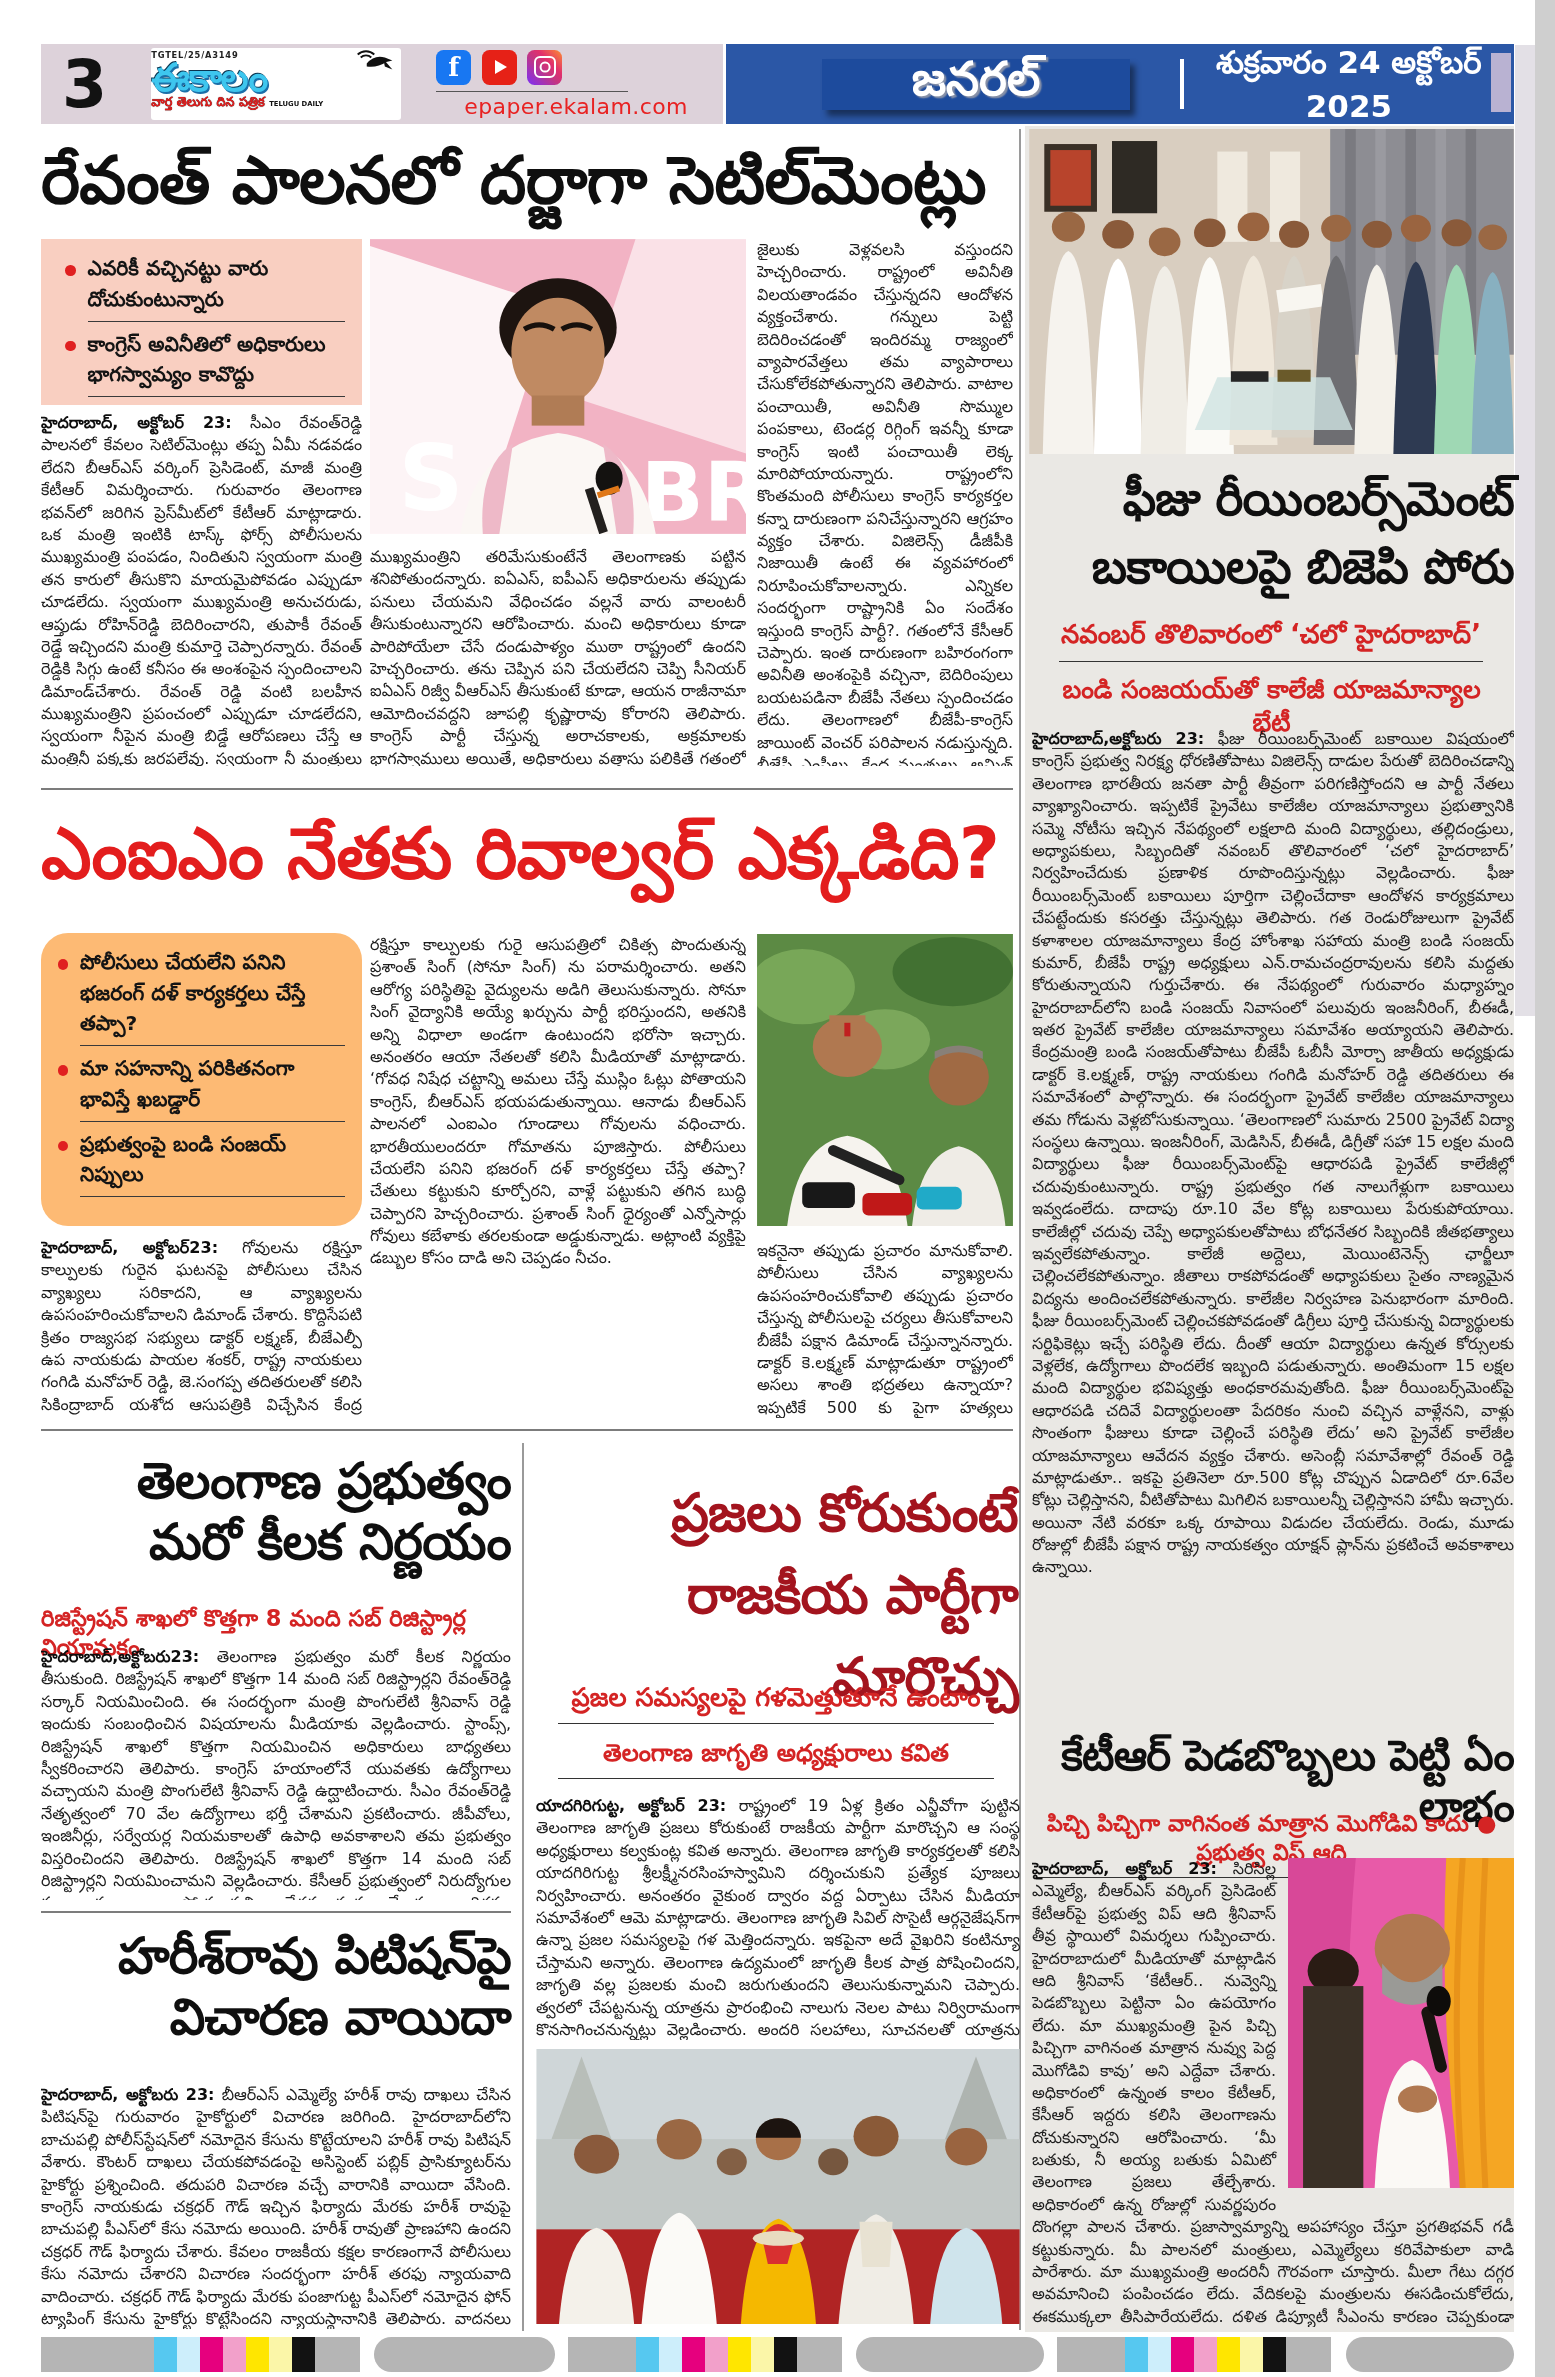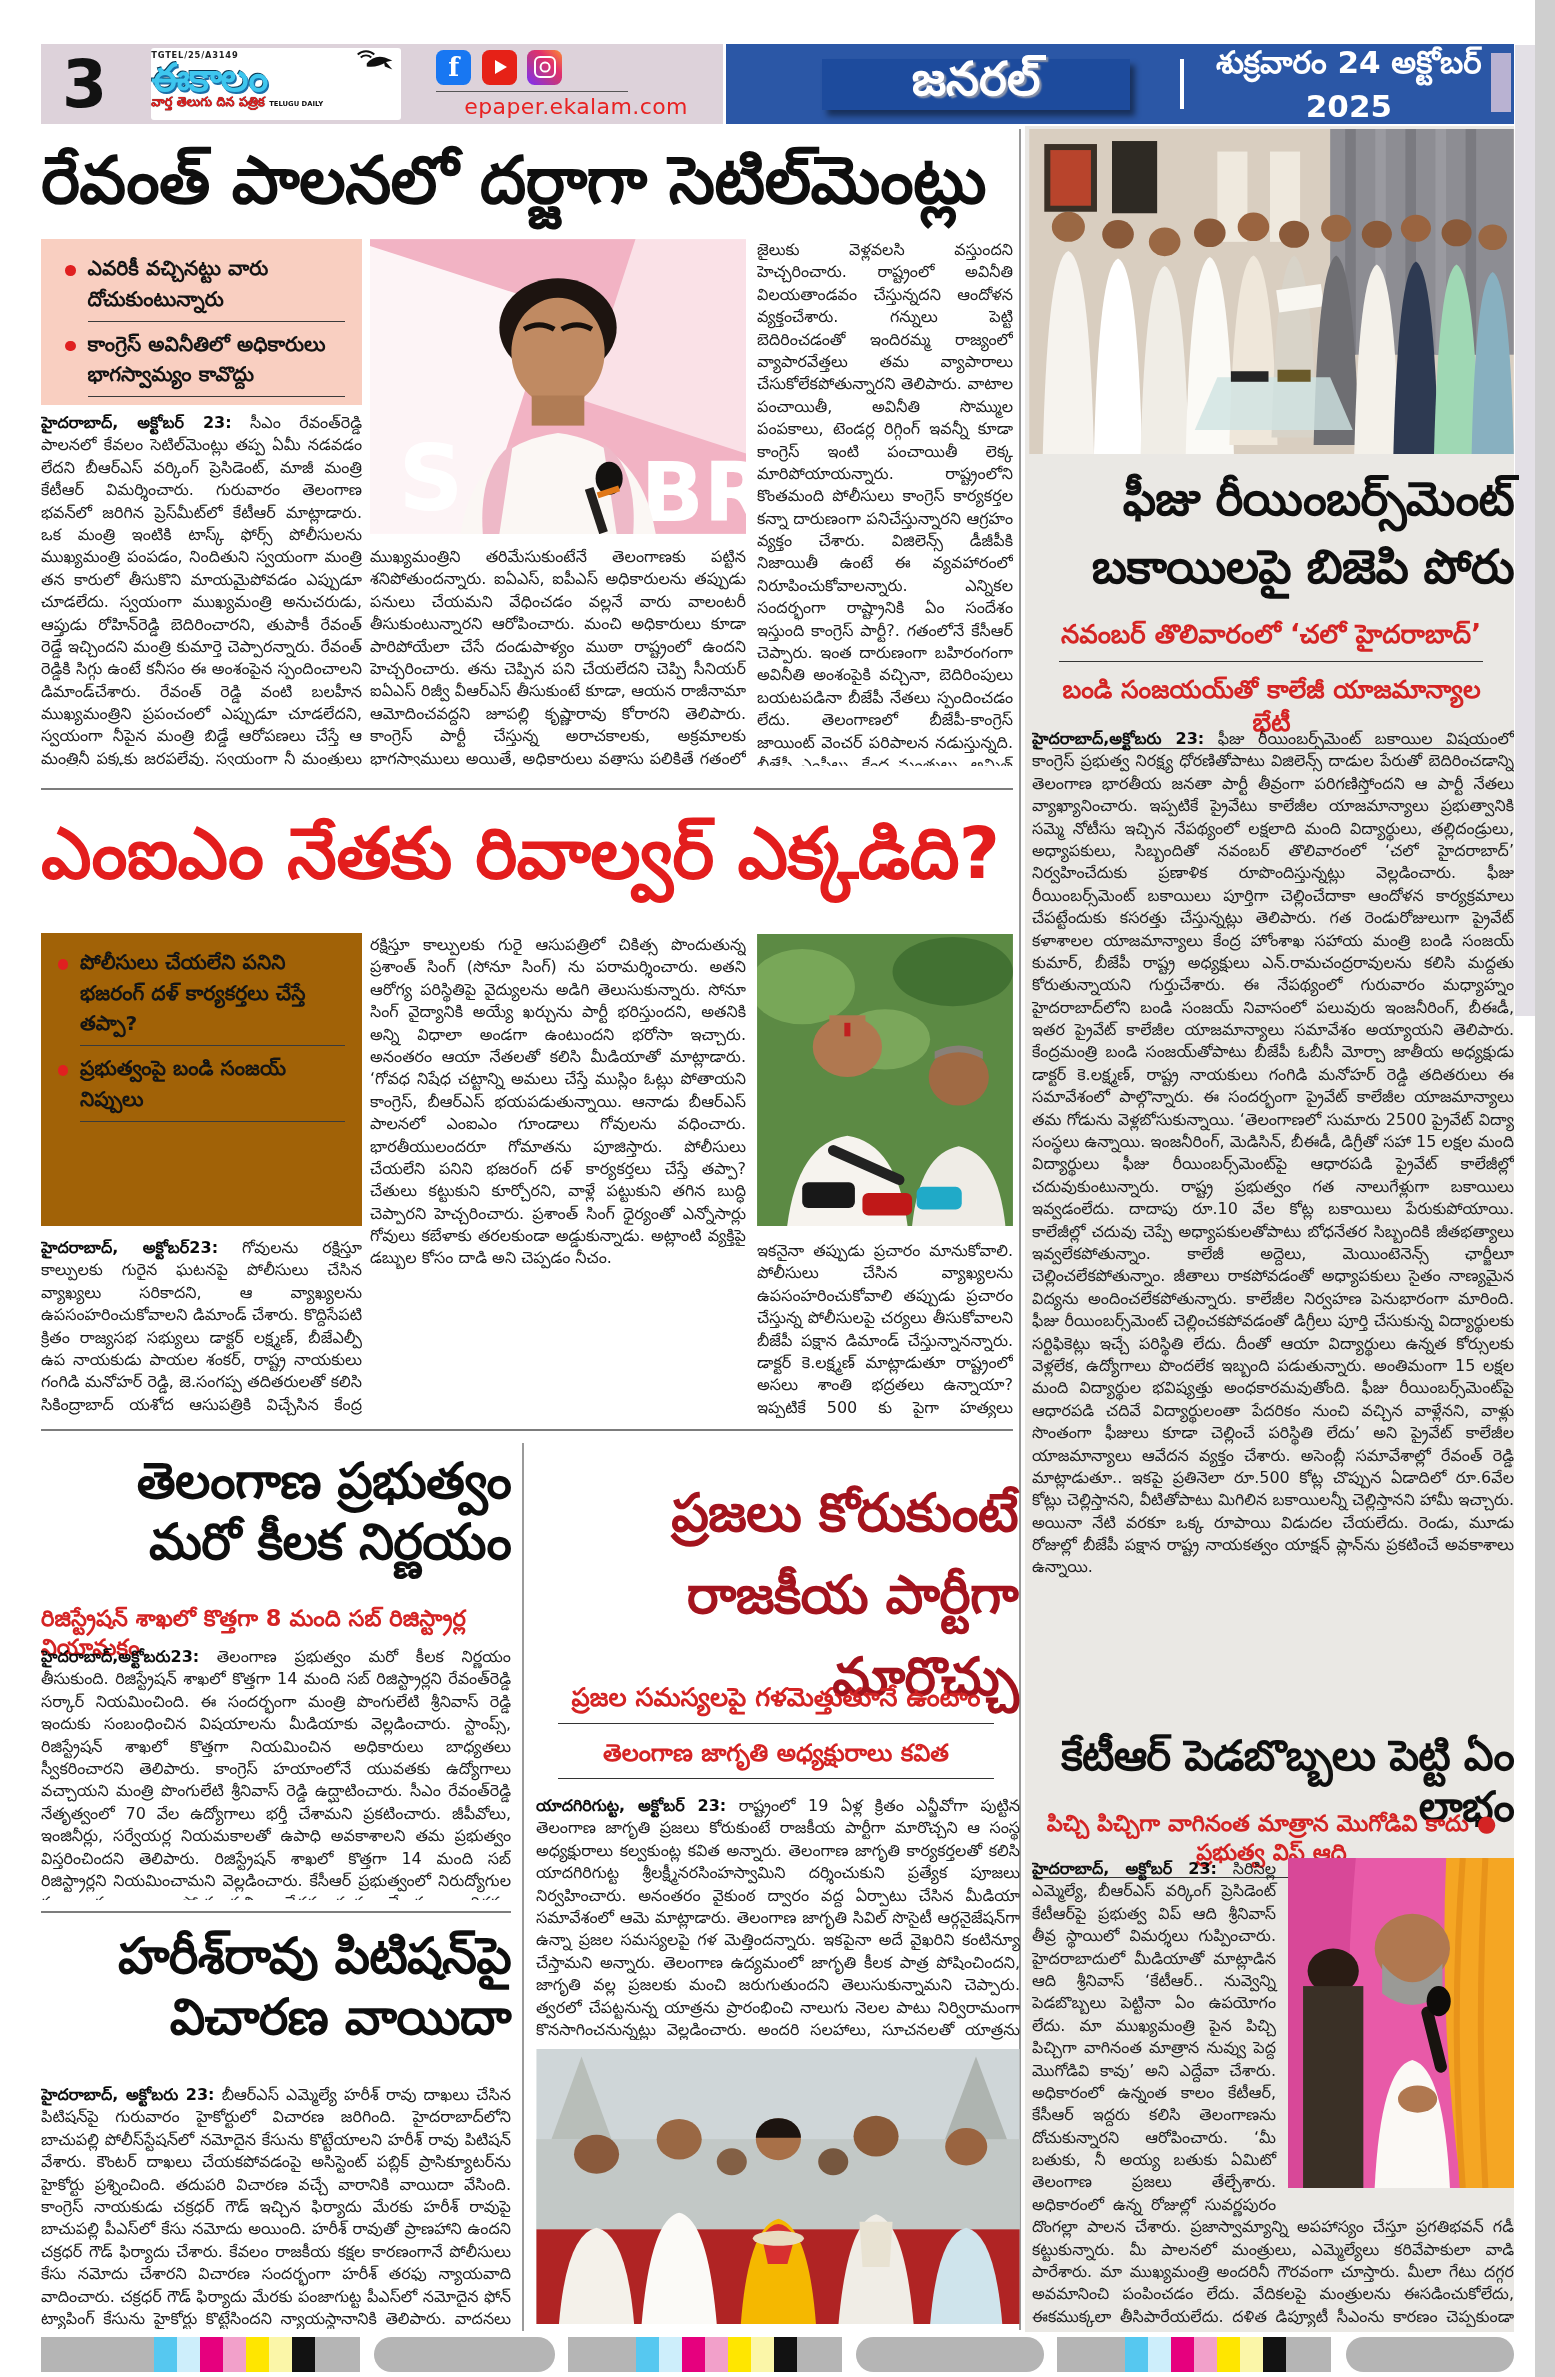--- a/index.html
+++ b/index.html
@@ -42,21 +42,21 @@
   .chl{text-align:right;}
   .red{color:#e31d1d;}
   .maroon{color:#a3141e;}
   .kick{color:#d42424;font-weight:bold;text-align:center;line-height:1.3;}
   .kick.ul{border-bottom:1.5px solid #333;padding-bottom:9px;}
   .bodytxt{font-size:16px;line-height:1.40;color:#1c1c1c;text-align:justify;overflow:hidden;}
   .dl{font-weight:bold;color:#0d0d0d;}
   
   .hibox{box-sizing:border-box;padding:7.5px 16.6px 3px;overflow:hidden;}
   .peach{background:#f9cfc1;}
-  .grayb{background:#a16207;}
+  .grayb{background:#fdba74;border-radius:27px;}
   .hib{display:flex;gap:12px;align-items:flex-start;padding:6.8px 0 0;}
   .hib .txt{font-weight:bold;font-size:20.3px;line-height:1.5;color:#141414;border-bottom:1.5px solid #3a3a3a;padding-bottom:6.8px;flex:1;}
   .hib:last-child .txt{border-bottom:1.5px solid #3a3a3a;}
   .dot{flex:0 0 10.5px;width:10.5px;height:10.5px;border-radius:50%;background:#e02020;margin-top:12px;}
   
   .railpanel{left:1025px;top:126px;width:489px;height:2206px;background:#eae8e4;}
   
   .ph{display:block;}
   .floatph{float:right;margin:0 0 7.5px 12px;}
   
@@ -159,20 +159,24 @@
   <div class="abs rule-h" style="left:41px;top:788px;width:972px;"></div>
 
   <section class="abs" style="left:41px;top:811px;width:972px;height:101px;">
     <div class="hl red" style="font-size:71px;">ఎంఐఎం నేతకు రివాల్వర్ ఎక్కడిది?</div>
   </section>
 
   <div class="abs hibox grayb" style="left:41px;top:933px;width:321px;height:293px;">
     <div class="hib">
         <span class="dot"></span>
         <span class="txt">పోలీసులు చేయలేని పనిని భజరంగ్ దళ్ కార్యకర్తలు చేస్తే తప్పా?</span>
+      </div>
+    <div class="hib">
+        <span class="dot"></span>
+        <span class="txt">మా సహనాన్ని పరికితనంగా భావిస్తే ఖబడ్డార్</span>
       </div>
     <div class="hib">
         <span class="dot"></span>
         <span class="txt">ప్రభుత్వంపై బండి సంజయ్ నిప్పులు</span>
       </div>
   </div>
 
   <svg class="abs ph" style="left:757px;top:934px;" width="256" height="292" viewBox="0 0 340 388">
     <rect width="340" height="388" fill="#5c8a44"></rect>
     <ellipse cx="60" cy="70" rx="70" ry="50" fill="#7fae5e" opacity="0.8"></ellipse>

